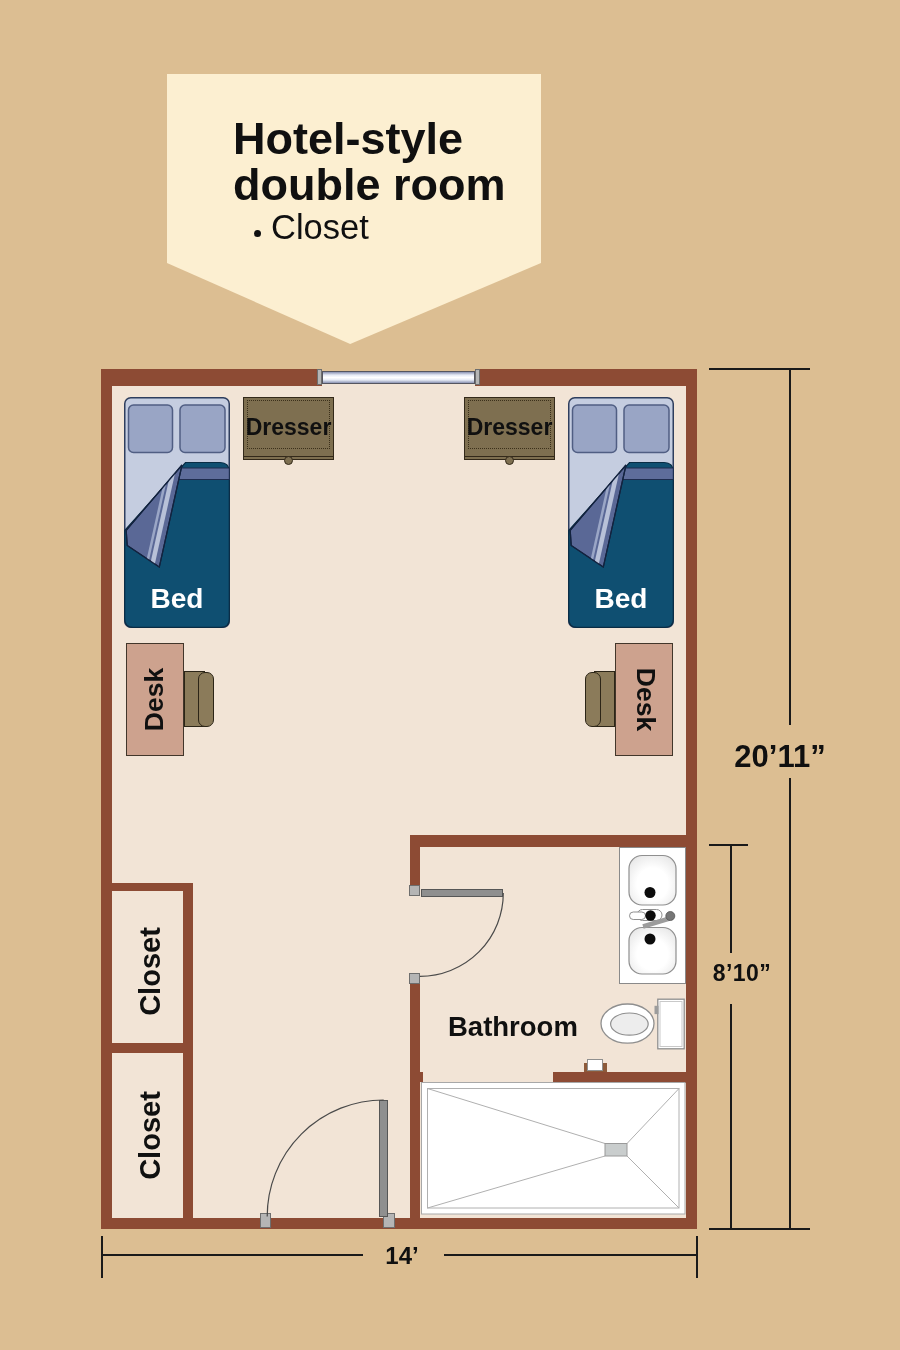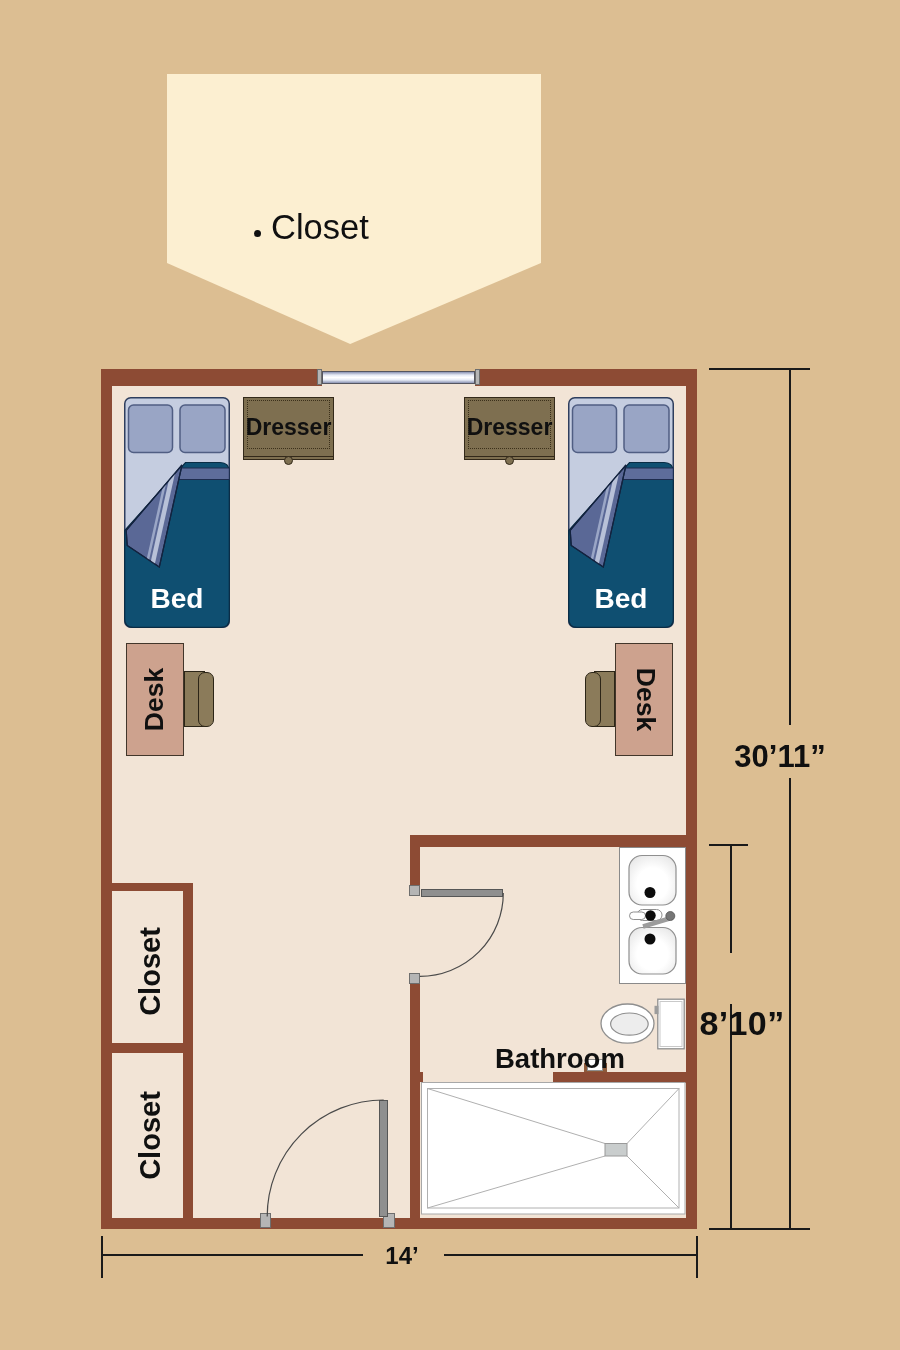--- a/index.html
+++ b/index.html
@@ -7,20 +7,21 @@
   .abs{position:absolute;}
   .txt{color:#101010;font-weight:bold;}
 </style>
 </head>
 <body>
 
 <div class="abs" style="left:140px;top:60px;width:440px;height:300px;">
   <svg width="440" height="300" viewBox="0 0 440 300">
     <polygon points="27,14 401,14 401,203 210.2,284 27,203" fill="#fcefd1"></polygon>
   </svg>
+  <div class="abs txt" style="left:93px;top:56px;font-size:45px;line-height:46px;letter-spacing:0px;">Hotel-style<br>double room</div>
   <div class="abs" style="left:113.5px;top:170px;width:7px;height:7px;border-radius:50%;background:#101010;"></div>
   <div class="abs" style="left:131px;top:150px;font-size:34.5px;color:#101010;line-height:1;">Closet</div>
 </div>
 
 <div class="abs" style="left:100.8px;top:368.6px;width:596.2px;height:860.9px;background:#8d4b34;"></div>
 
 <div class="abs" style="left:112.2px;top:385.8px;width:573.8px;height:832.1px;background:#f2e4d6;"></div>
 
 <div class="abs" style="left:316.7px;top:368.6px;width:164px;height:17.5px;">
   <div class="abs" style="left:5.5px;top:0px;width:153px;height:2.1px;background:#dcbe92;"></div>
@@ -208,46 +209,46 @@
     <rect x="6.5" y="6.5" width="251.5" height="119.5" fill="none" stroke="#b0b0b0" stroke-width="1"></rect>
     <line x1="6.5" y1="6.5" x2="184" y2="61.5" stroke="#b0b0b0" stroke-width="1"></line>
     <line x1="6.5" y1="126" x2="184" y2="74" stroke="#b0b0b0" stroke-width="1"></line>
     <line x1="258" y1="6.5" x2="206" y2="61.5" stroke="#b0b0b0" stroke-width="1"></line>
     <line x1="258" y1="126" x2="206" y2="74" stroke="#b0b0b0" stroke-width="1"></line>
 
     <rect x="184" y="61.5" width="22" height="12.5" fill="#c9cdcd" stroke="#9a9a9a" stroke-width="1"></rect>
   </svg>
 </div>
 
-<div class="abs txt" style="left:448px;top:1044px;font-size:27.5px;line-height:1.1;margin-left:47px;">Bathroom</div>
+<div class="abs txt" style="left:448px;top:1012px;font-size:27.5px;line-height:1.1;">Bathroom</div>
 
 <div class="abs" style="left:260px;top:1213.2px;width:11.4px;height:15.2px;background:#b5b5b5;border:1px solid #6e6e6e;box-sizing:border-box;"></div>
 
 <div class="abs" style="left:382.8px;top:1213.2px;width:12.5px;height:15.2px;background:#b5b5b5;border:1px solid #6e6e6e;box-sizing:border-box;"></div>
 
 <div class="abs" style="left:263px;top:1098px;width:130px;height:121px;">
   <div class="abs" style="left:116px;top:2px;width:9.4px;height:117px;background:#8f8f8f;border:1px solid #565656;box-sizing:border-box;"></div>
   <svg class="abs" style="left:0;top:0;" width="130" height="121" viewBox="0 0 130 121">
     <path d="M120.7,2 A116.5,116.5 0 0 0 4.2,118.5" fill="none" stroke="#4a4a4a" stroke-width="1.2"></path>
   </svg>
 </div>
 
 <div class="abs" style="left:708px;top:367px;width:110px;height:870px;">
   <div class="abs" style="left:1px;top:0.7px;width:100.5px;height:2px;background:#1a1a1a;"></div>
   <div class="abs" style="left:80.5px;top:2px;width:2px;height:356px;background:#1a1a1a;"></div>
   <div class="abs" style="left:80.5px;top:411px;width:2px;height:450.5px;background:#1a1a1a;"></div>
   <div class="abs" style="left:1px;top:860.6px;width:100.5px;height:2px;background:#1a1a1a;"></div>
-  <div class="abs txt" style="left:12px;top:371.5px;width:120px;text-align:center;font-size:31px;">30’11”</div>
+  <div class="abs txt" style="left:12px;top:371.5px;width:120px;text-align:center;font-size:31px;">20’11”</div>
 </div>
 
 <div class="abs" style="left:708px;top:843px;width:70px;height:390px;">
   <div class="abs" style="left:1px;top:0.8px;width:39px;height:2px;background:#1a1a1a;"></div>
   <div class="abs" style="left:21.5px;top:2px;width:2px;height:108px;background:#1a1a1a;"></div>
   <div class="abs" style="left:21.5px;top:161px;width:2px;height:224.8px;background:#1a1a1a;"></div>
-  <div class="abs txt" style="left:-26px;top:116.5px;width:120px;text-align:center;font-size:34px;letter-spacing:0.4px;margin-top:44px;">8’10”</div>
+  <div class="abs txt" style="left:-26px;top:116.5px;width:120px;text-align:center;font-size:23px;letter-spacing:0.4px;">8’10”</div>
 </div>
 
 <div class="abs" style="left:100px;top:1233px;width:600px;height:50px;">
   <div class="abs" style="left:1px;top:2.5px;width:2px;height:42px;background:#1a1a1a;"></div>
   <div class="abs" style="left:595.5px;top:2.5px;width:2px;height:42px;background:#1a1a1a;"></div>
   <div class="abs" style="left:1px;top:20.7px;width:262px;height:2px;background:#1a1a1a;"></div>
   <div class="abs" style="left:343.5px;top:20.7px;width:254px;height:2px;background:#1a1a1a;"></div>
   <div class="abs txt" style="left:242px;top:8.5px;width:120px;text-align:center;font-size:24px;">14’</div>
 </div>
 

